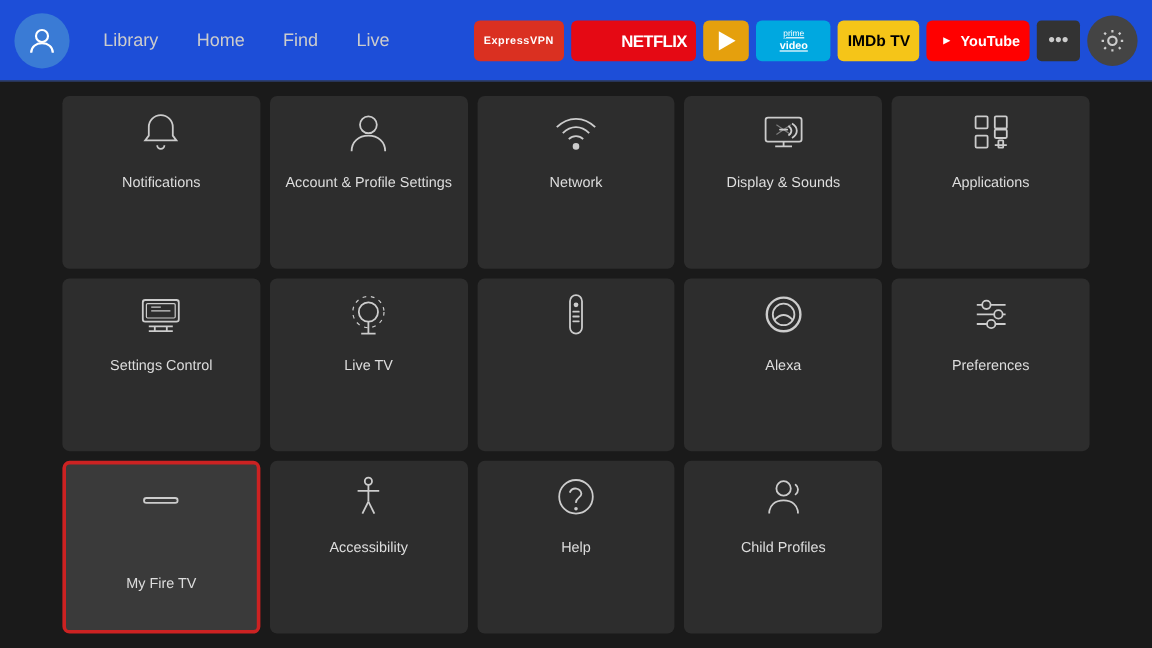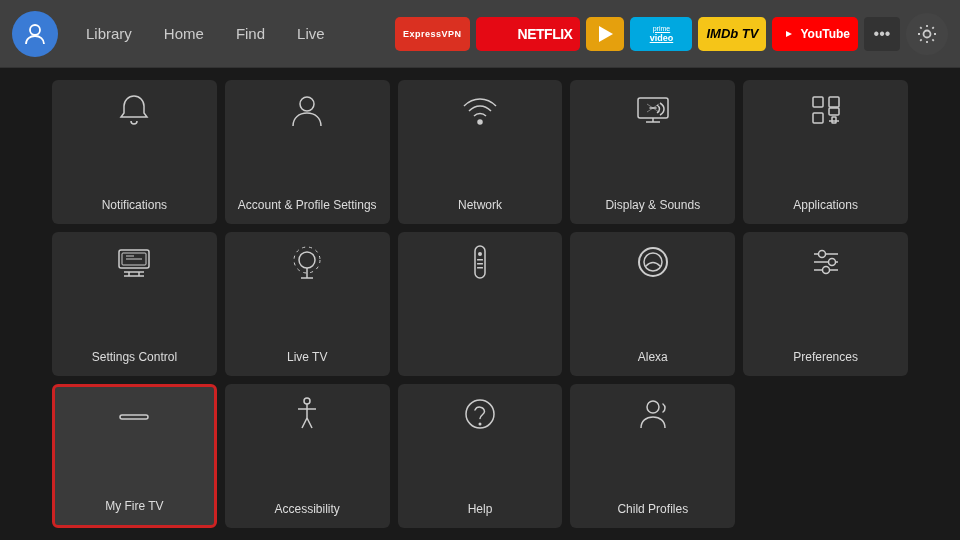--- a/index.html
+++ b/index.html
@@ -9,21 +9,21 @@
       background: #1a1a1a;
       font-family: 'Arial', sans-serif;
       overflow: hidden;
       color: #fff;
     }
 
     
     .topnav {
       display: flex;
       align-items: center;
-      background: #404040;
+      background: #1d4ed8;
       height: 68px;
       padding: 0 12px;
       gap: 10px;
       border-bottom: 1px solid #333;
     }
     .avatar {
       width: 46px;
       height: 46px;
       border-radius: 50%;
       background: #3a7bd5;
@@ -93,21 +93,21 @@
       gap: 8px;
       height: calc(540px - 68px);
     }
 
     .grid-item {
       background: #2d2d2d;
       border-radius: 6px;
       display: flex;
       flex-direction: column;
       align-items: center;
-      justify-content: space-between;
+      justify-content: flex-start;
       gap: 10px;
       cursor: pointer;
       padding: 10px;
       transition: background 0.15s;
     }
     .grid-item.selected {
       background: #3a3a3a;
       border: 3px solid #cc2222;
       gap: 37px;
     }
@@ -153,21 +153,21 @@
     <div class="app-badge badge-netflix">NETFLIX</div>
     <div class="app-badge badge-plex">
       <svg width="22" height="22" viewBox="0 0 22 22" fill="#fff">
           <path d="M5 3l14 8-14 8V3z"></path>
         </svg>
     </div>
     <div class="app-badge badge-prime" style="flex-direction:column;gap:1px;padding:2px 6px;">
       <span style="font-size:7px;font-weight:normal;">prime</span>
       <span style="font-size:9px;">video</span>
     </div>
-    <div class="app-badge badge-imdb" style="color:#000;font-weight:bold;font-style:italic;">IMDb TV</div>
+    <div class="app-badge badge-imdb" style="color:#000;font-weight:bold;">IMDb TV</div>
     <div class="app-badge badge-youtube">
       <svg width="16" height="12" viewBox="0 0 16 12" fill="#fff" style="margin-right:4px;">
           <path d="M6 3l6 3-6 3V3z"></path>
         </svg>
       YouTube
     </div>
     <div class="more-btn">•••</div>
     <div class="settings-btn">
       <svg width="22" height="22" viewBox="0 0 22 22" fill="none" stroke="#ccc" stroke-width="1.8">
         <circle cx="11" cy="11" r="3.5"></circle>

